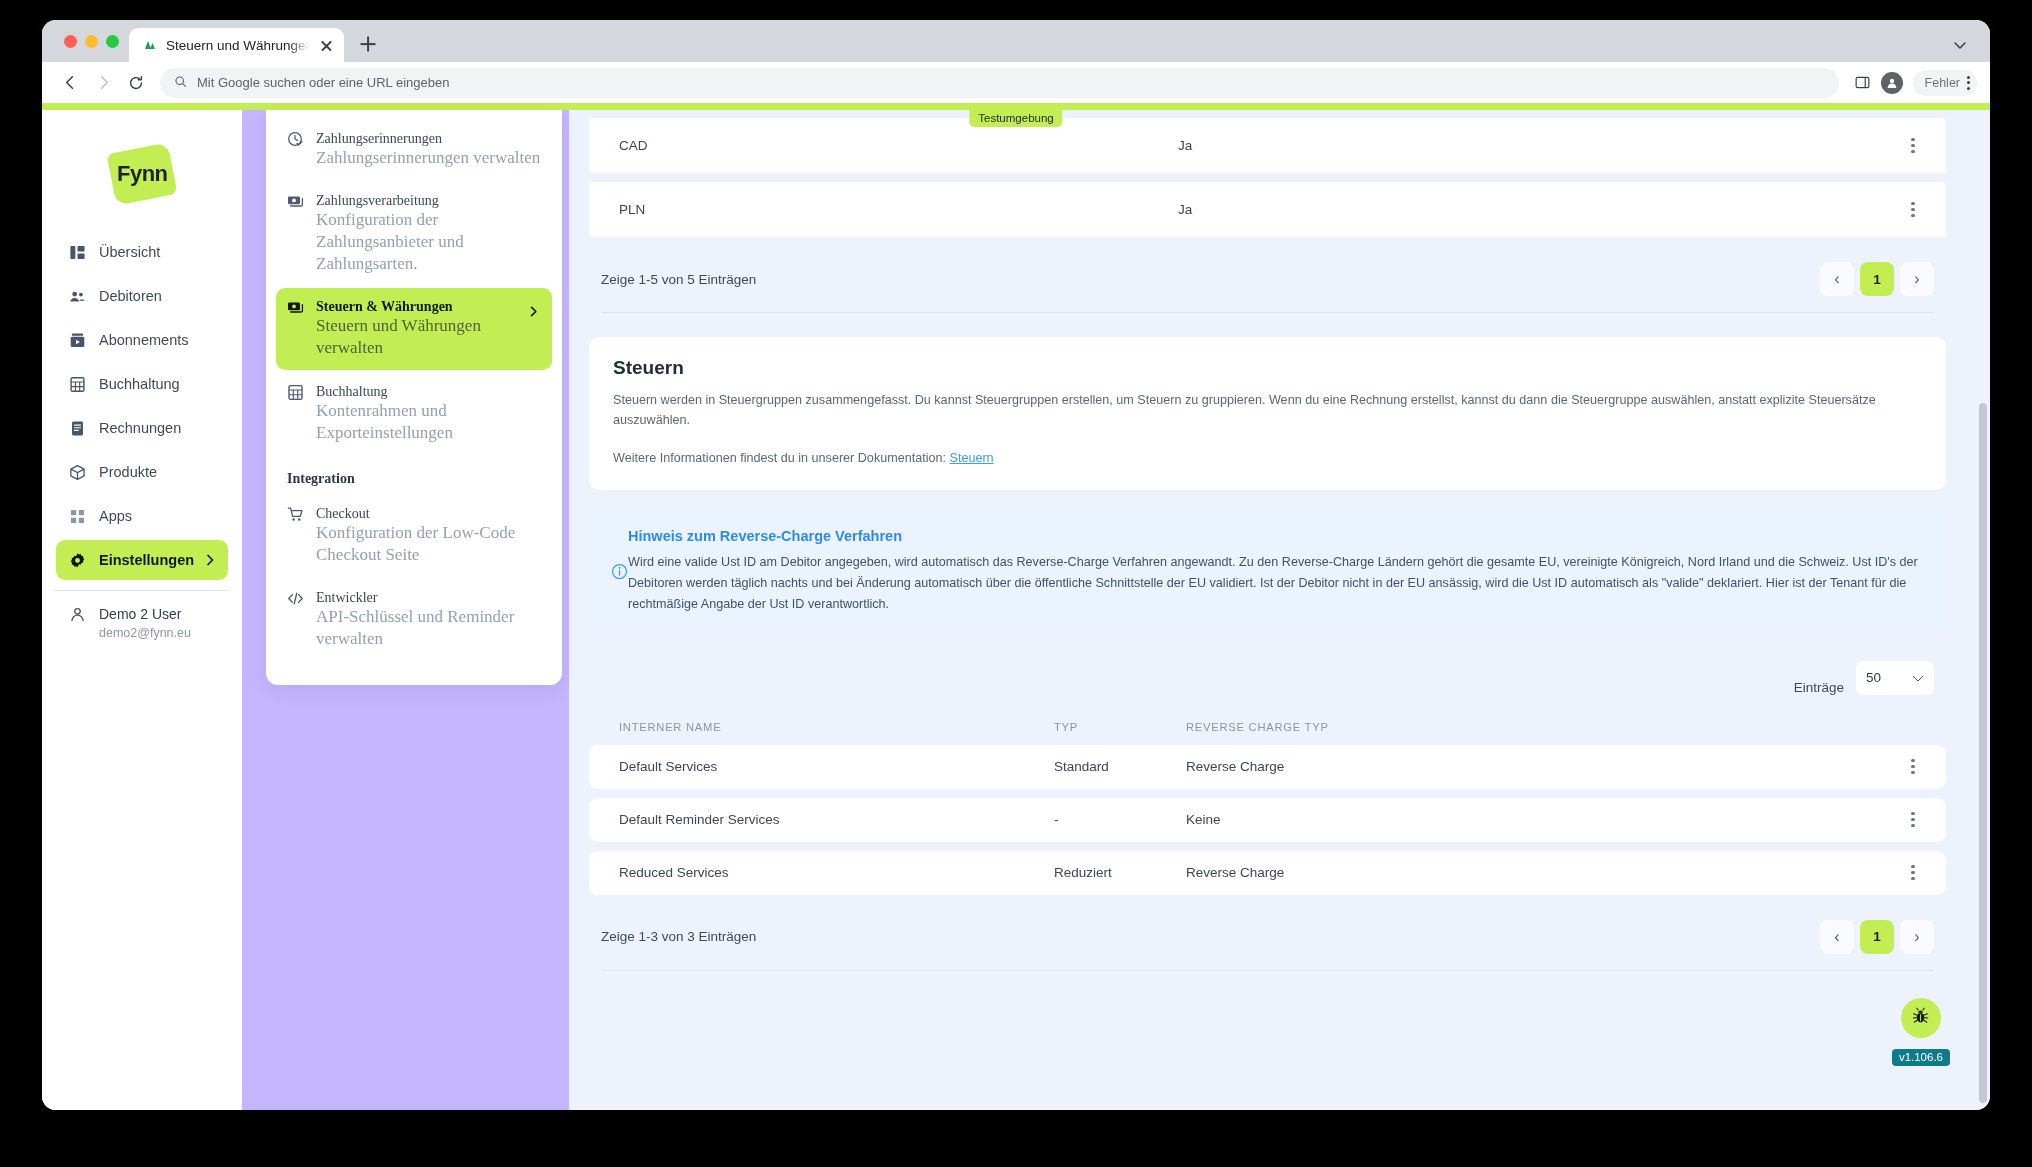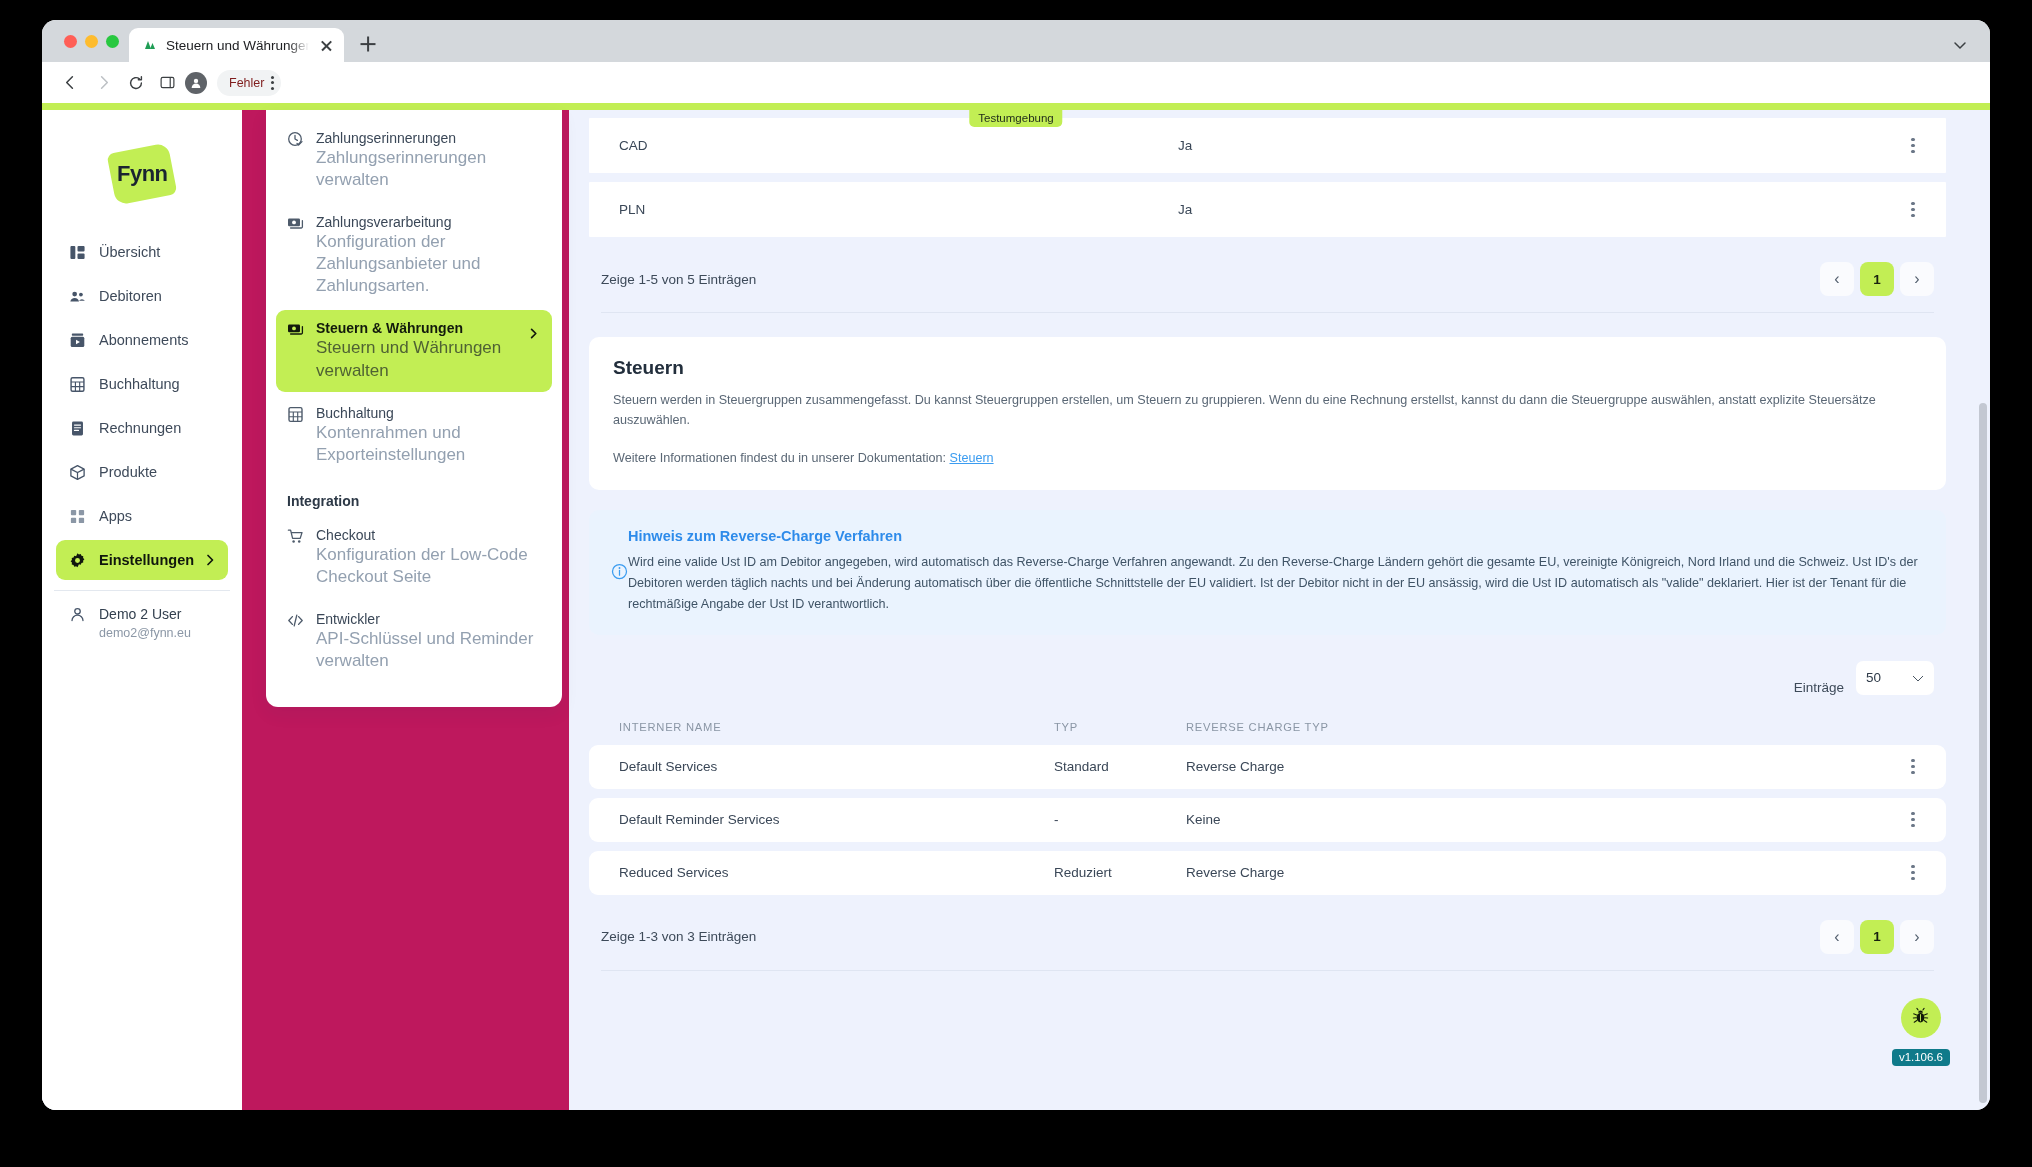--- a/index.html
+++ b/index.html
@@ -100,21 +100,21 @@
   .tb-icon { width: 26px; height: 26px; display: flex; align-items: center; justify-content: center; }
   .profile-circle {
     width: 22px; height: 22px; border-radius: 50%;
     background: #5f6368; display: flex; align-items: center; justify-content: center;
   }
   .err-chip {
     display: flex; align-items: center; gap: 7px;
     background: #f1f3f4; border-radius: 14px;
     height: 26px; padding: 0 7px 0 12px; margin-left: 5px;
   }
-  .err-chip span { font-size: 12.5px; color: #7f1d1d; }
+  .err-chip span { font-size: 12.5px; color: #737373; }
   .kebab-v { display: flex; flex-direction: column; gap: 2.5px; align-items: center; }
   .kebab-v i { width: 3px; height: 3px; border-radius: 50%; background: #3c4043; display: block; }
 
   
   .viewport {
     position: relative;
     height: 1007px;
     background: #eef2fd;
     overflow: hidden;
   }
@@ -172,21 +172,21 @@
   }
   .nav-item.active { background: #c2ee54; color: #10170d; font-weight: 600; }
   .nav-ico { width: 18px; height: 18px; flex: 0 0 18px; display: flex; align-items: center; justify-content: center; }
   .nav-caret { position: absolute; right: 11px; width: 14px; height: 14px; }
   .nav-sep { height: 1px; background: #e3e8ef; margin: 10px 12px 0; }
   .user-box { display: flex; align-items: flex-start; gap: 13px; padding: 14px 26px 0; }
   .user-name { font-size: 14px; color: #33404f; }
   .user-mail { font-size: 12.5px; color: #8b97a6; margin-top: 2px; }
 
   
-  .submenu-col { width: 327px; flex: 0 0 327px; position: relative; background: #be185d; }
+  .submenu-col { width: 327px; flex: 0 0 327px; position: relative; background: #c4b5fd; font-family: Liberation Serif, serif; }
   .submenu {
     position: absolute;
     left: 24px; top: 0;
     width: 296px;
     background: #ffffff;
     border-radius: 0 0 12px 12px;
     padding: 10px 10px 22px;
     box-shadow: 0 7px 18px rgba(30,48,90,0.07);
   }
   .sub-item {
@@ -377,20 +377,29 @@
       <svg viewBox="0 0 20 20" width="19" height="19">
           <path d="M8 4 L14 10 L8 16" stroke="#bcc0c4" stroke-width="1.6" fill="none" stroke-linecap="round" stroke-linejoin="round"></path>
         </svg>
     </span>
     <span class="nav-btn">
       <svg viewBox="0 0 20 20" width="18" height="18">
         <path d="M16 10 A6 6 0 1 1 13.8 5.4" stroke="#3c4043" stroke-width="1.6" fill="none" stroke-linecap="round"></path>
         <path d="M16 3 L16 6.4 L12.6 6.4" stroke="#3c4043" stroke-width="1.6" fill="none" stroke-linecap="round" stroke-linejoin="round"></path>
       </svg>
     </span>
+    <div class="omnibox">
+      <span>
+        <svg viewBox="0 0 16 16" width="13" height="13">
+            <circle cx="7" cy="7" r="4.6" stroke="#5f6368" stroke-width="1.4" fill="none"></circle>
+            <path d="M10.4 10.4 L14 14" stroke="#5f6368" stroke-width="1.4" stroke-linecap="round"></path>
+          </svg>
+      </span>
+      <span class="omni-placeholder">Mit Google suchen oder eine URL eingeben</span>
+    </div>
     <span class="tb-icon">
       <svg viewBox="0 0 20 20" width="17" height="17">
           <rect x="2.5" y="4" width="15" height="12" rx="2" stroke="#3c4043" stroke-width="1.4" fill="none"></rect>
           <path d="M13.2 4 L13.2 16" stroke="#3c4043" stroke-width="1.4"></path>
         </svg>
     </span>
     <span class="tb-icon">
       <span class="profile-circle">
         <svg viewBox="0 0 20 20" width="14" height="14">
             <circle cx="10" cy="7" r="3.1" fill="#ffffff"></circle>

